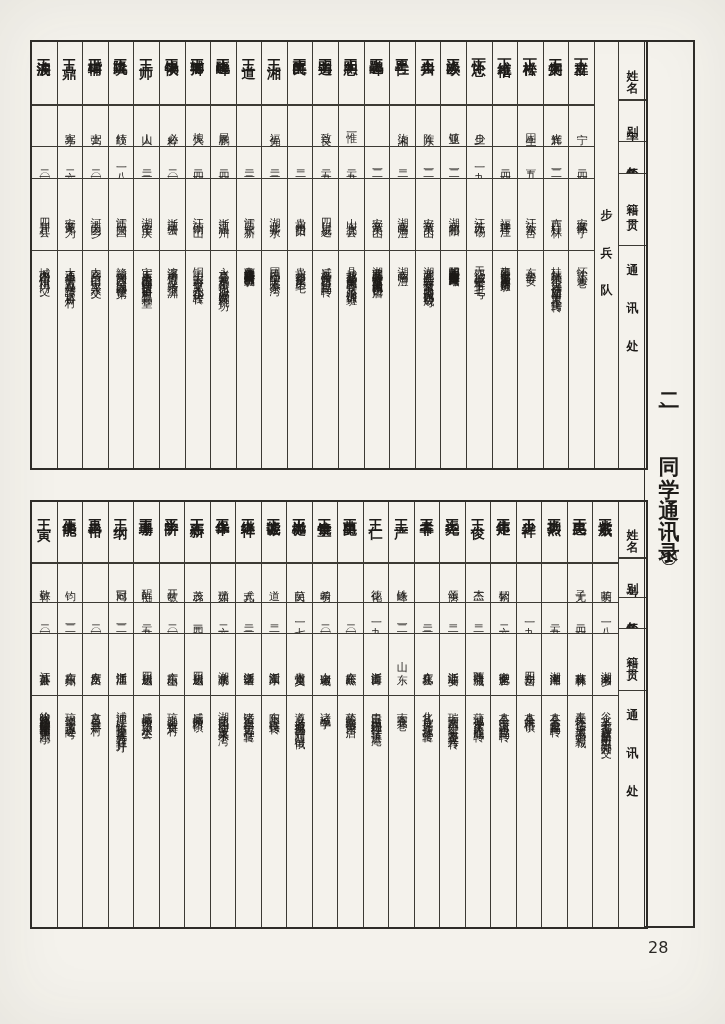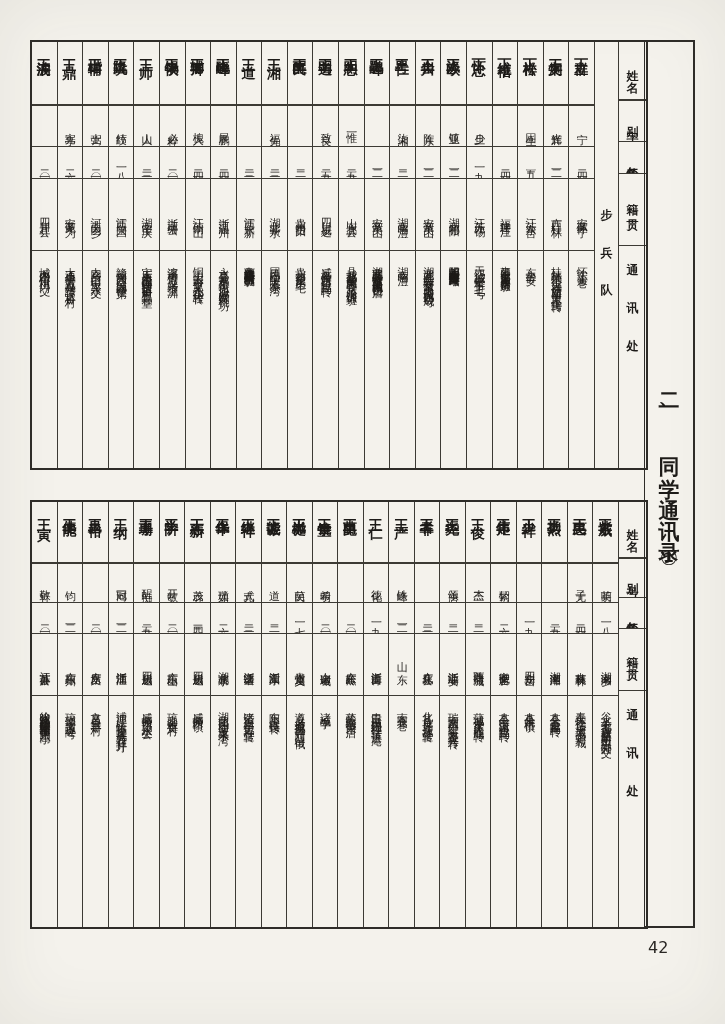--- a/index.html
+++ b/index.html
@@ -374,14 +374,14 @@
         <div class="cell name-cell" style="letter-spacing: 8px;">王寅</div>
         <div class="cell alias-cell">敬轩</div>
         <div class="cell age-cell">二〇</div>
         <div class="cell native-cell" style="letter-spacing: 1px;">江苏萧县</div>
         <div class="cell addr-cell" style="font-size: 11px; letter-spacing: 1.22222px;">徐州陇海路杨楼车站南里铺在内第一高小</div>
       </div>
     </div>
   <div class="title-strip">
     <span>二、同学通讯录①</span>
   </div>
-  <div class="page-number">42</div>
+  <div class="page-number">28</div>
 </div>
 
 </body></html>

